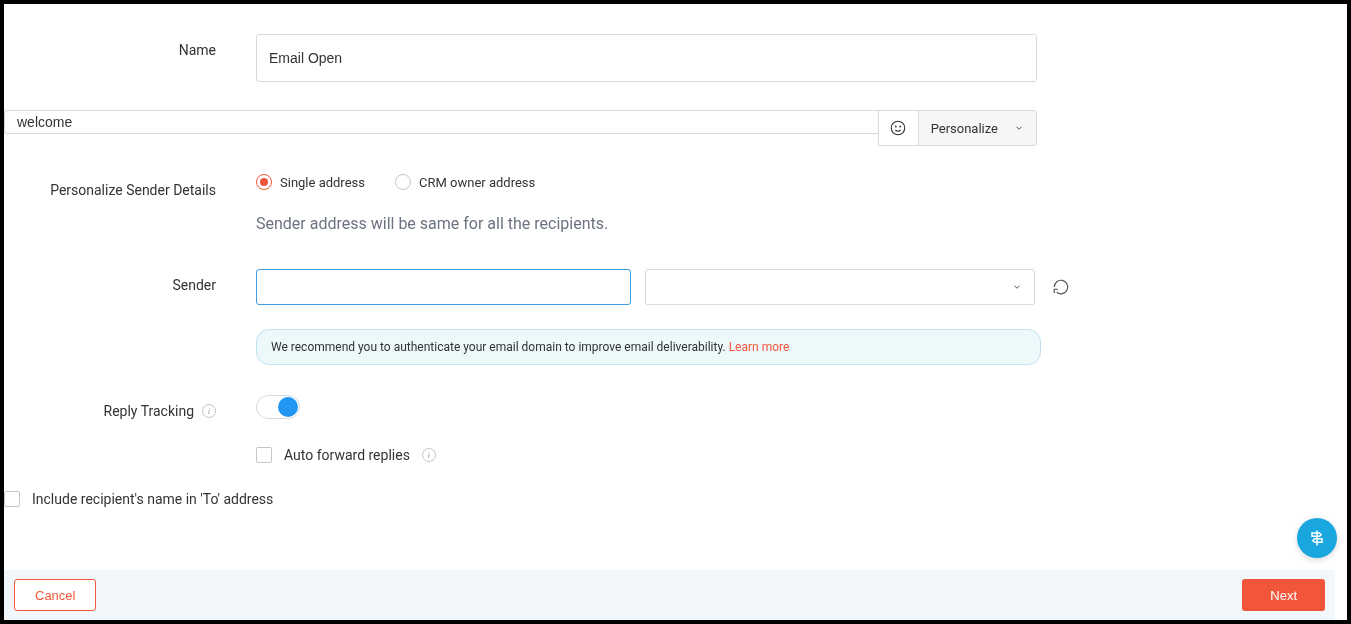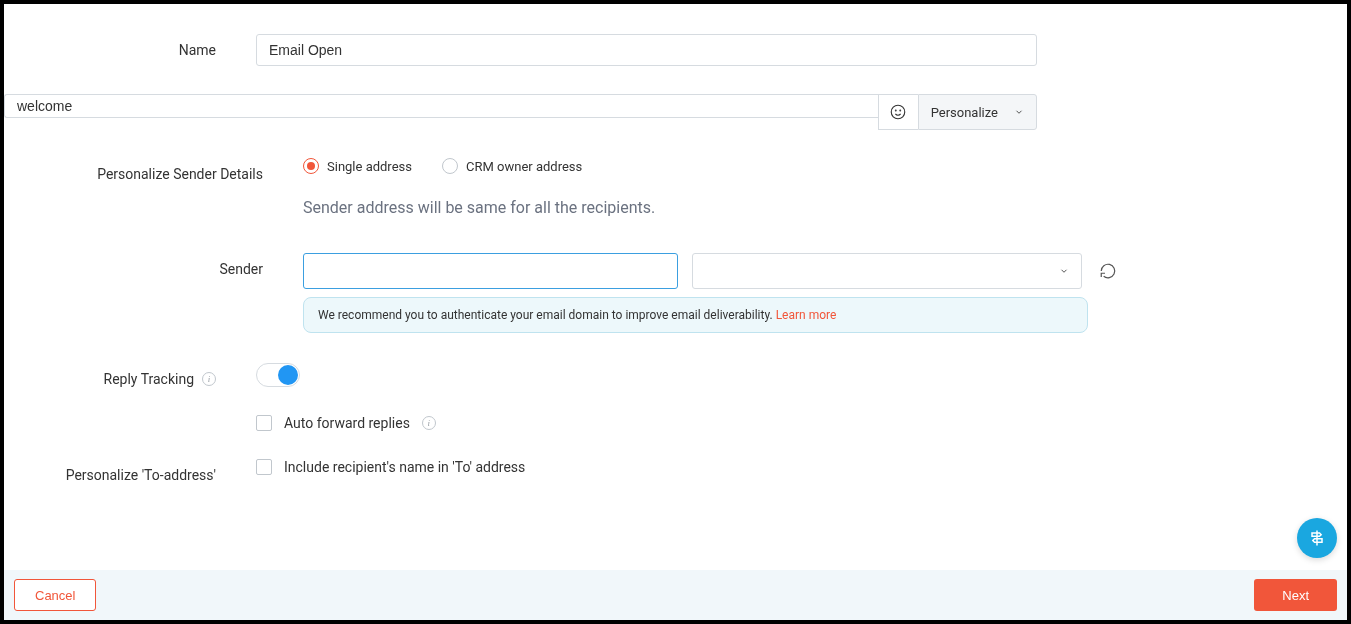--- a/index.html
+++ b/index.html
@@ -9,21 +9,21 @@
   }
   .content { padding:30px 0 0 0; }
   .row { display:flex; align-items:flex-start; margin-bottom:28px; }
   .row .label-col {
     width:252px; min-width:252px; text-align:left; padding-right:40px;
     color:#333; font-size:14px; padding-top:8px;
     display:flex; justify-content:flex-end; align-items:center; gap:8px;
   }
   .row .field-col { flex:1; padding-right:310px; }
   .text-input {
-    width:100%; height:32px; border:1px solid #d6dbe0; border-radius:3px;
+    width:100%; height:48px; border:1px solid #d6dbe0; border-radius:3px;
     padding:0 12px; font-size:14px; color:#333; outline:none; background:#fff;
   }
   .subject-wrap { display:flex; width:100%; }
   .subject-input {
     flex:1; height:24px; border:1px solid #d6dbe0; border-right:none;
     border-radius:3px 0 0 3px; padding:0 12px; font-size:14px; color:#333; outline:none;
   }
   .emoji-btn {
     width:40px; height:36px; border:1px solid #d6dbe0; border-right:none; background:#fff;
     display:flex; align-items:center; justify-content:center; cursor:pointer;
@@ -49,22 +49,22 @@
     padding:0 12px; font-size:14px; outline:none; background:#fff;
   }
   .sender-name-input .blur { filter: blur(3px); color:#999; }
   .sender-email-select {
     width:390px; height:36px; border:1px solid #d6dbe0; border-radius:3px; background:#fff;
     display:flex; align-items:center; justify-content:space-between; padding:0 12px; cursor:pointer;
   }
   .sender-email-select .blur-text { filter: blur(4px); color:#999; letter-spacing:1px; font-size:13px; }
   .refresh-btn { width:24px; height:24px; display:flex; align-items:center; justify-content:center; cursor:pointer; }
   .info-banner {
-    margin-top:8px; width:785px; border:1px solid #bfe3ef; background:#edf8fb;
-    border-radius:8px; padding:10px 14px; font-size:12px; color:#333;
+    margin-top:24px; width:785px; border:1px solid #bfe3ef; background:#edf8fb;
+    border-radius:13px; padding:10px 14px; font-size:12px; color:#333;
   }
   .info-banner a { color:#f1563a; text-decoration:none; cursor:pointer; }
   .toggle {
     width:44px; height:24px; border-radius:12px; background:#fff; border:1px solid #d6dbe0;
     position:relative; cursor:pointer;
   }
   .toggle .knob {
     width:20px; height:20px; border-radius:50%; background:#2196F3;
     position:absolute; top:1px; right:1px;
   }
@@ -72,39 +72,39 @@
   .checkbox {
     width:16px; height:16px; border:1px solid #c1c7cd; border-radius:2px; background:#fff; cursor:pointer;
   }
   .checkbox-label { font-size:14px; color:#333; }
   .info-icon {
     width:14px; height:14px; border:1px solid #c1c7cd; border-radius:50%;
     display:inline-flex; align-items:center; justify-content:center;
     font-size:9px; color:#9aa0a6; font-style:italic; font-family: Georgia, serif;
   }
   .footer {
-    position:absolute; bottom:0; left:0; right:0; height:50px;
+    position:absolute; bottom:0; left:0; right:12px; height:50px;
     background:#f1f7fa; display:flex; align-items:center; justify-content:space-between;
     padding:0 10px;
   }
   .btn-cancel {
     height:32px; padding:0 20px; border:1px solid #f1563a; color:#f1563a; background:#fff;
     border-radius:3px; font-size:13px; cursor:pointer;
   }
   .btn-next {
     height:32px; padding:0 28px; background:#f1563a; color:#fff; border:none;
     border-radius:3px; font-size:13px; cursor:pointer;
   }
   .fab {
     position:absolute; right:10px; bottom:62px; width:40px; height:40px; border-radius:50%;
     background:#1aa7e0; display:flex; align-items:center; justify-content:center; cursor:pointer;
     box-shadow:0 2px 6px rgba(0,0,0,.15);
   }
   .chevron-down { width:10px; height:10px; }
-  .row-loose-after { margin-bottom:36px;padding-left:47px; }
+  .row-loose-after { margin-bottom:36px; }
 </style>
 </head>
 <body>
 
 <div class="frame">
   <div class="content">
 
     <div class="row">
       <div class="label-col">Name</div>
       <div class="field-col">
@@ -196,21 +196,20 @@
       <div class="field-col">
         <div class="checkbox-row">
           <div class="checkbox"></div>
           <span class="checkbox-label">Auto forward replies</span>
           <span class="info-icon">i</span>
         </div>
       </div>
     </div>
 
     <div class="row">
-      <div class="label-col">Personalize 'To-address'</div>
       <div class="field-col">
         <div class="checkbox-row">
           <div class="checkbox"></div>
           <span class="checkbox-label">Include recipient's name in 'To' address</span>
         </div>
       </div>
     </div>
 
   </div>
 

